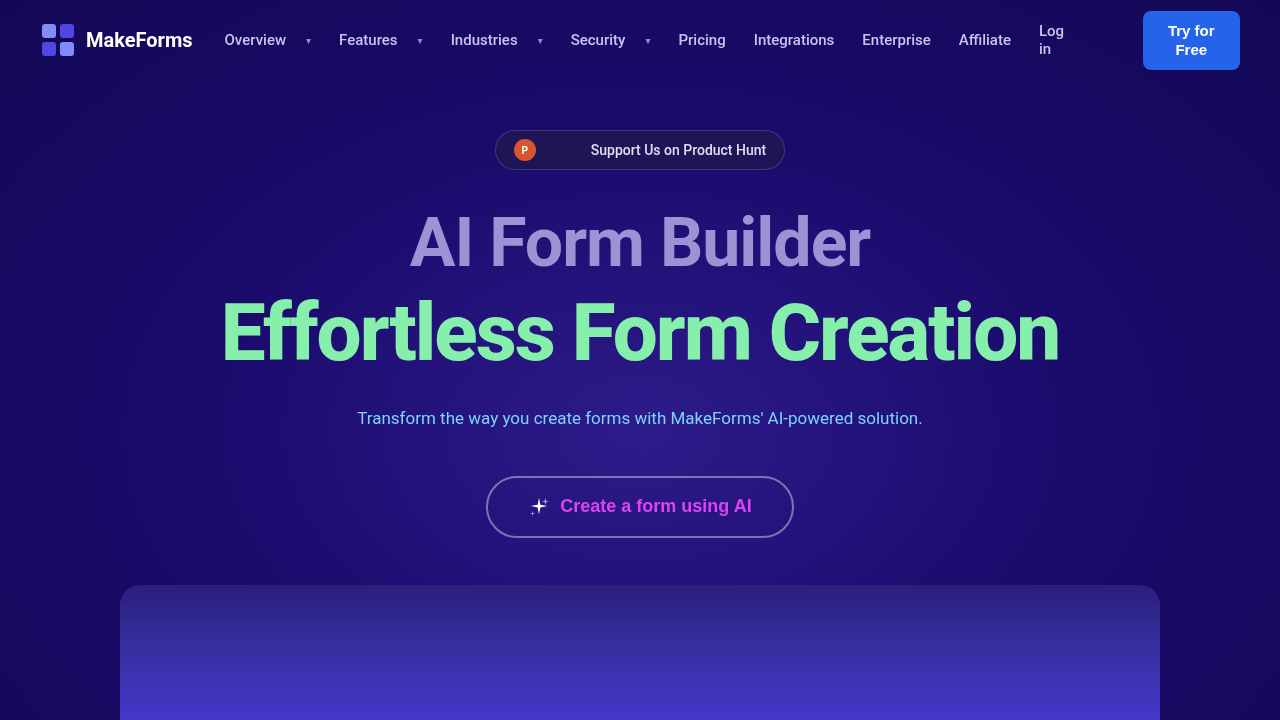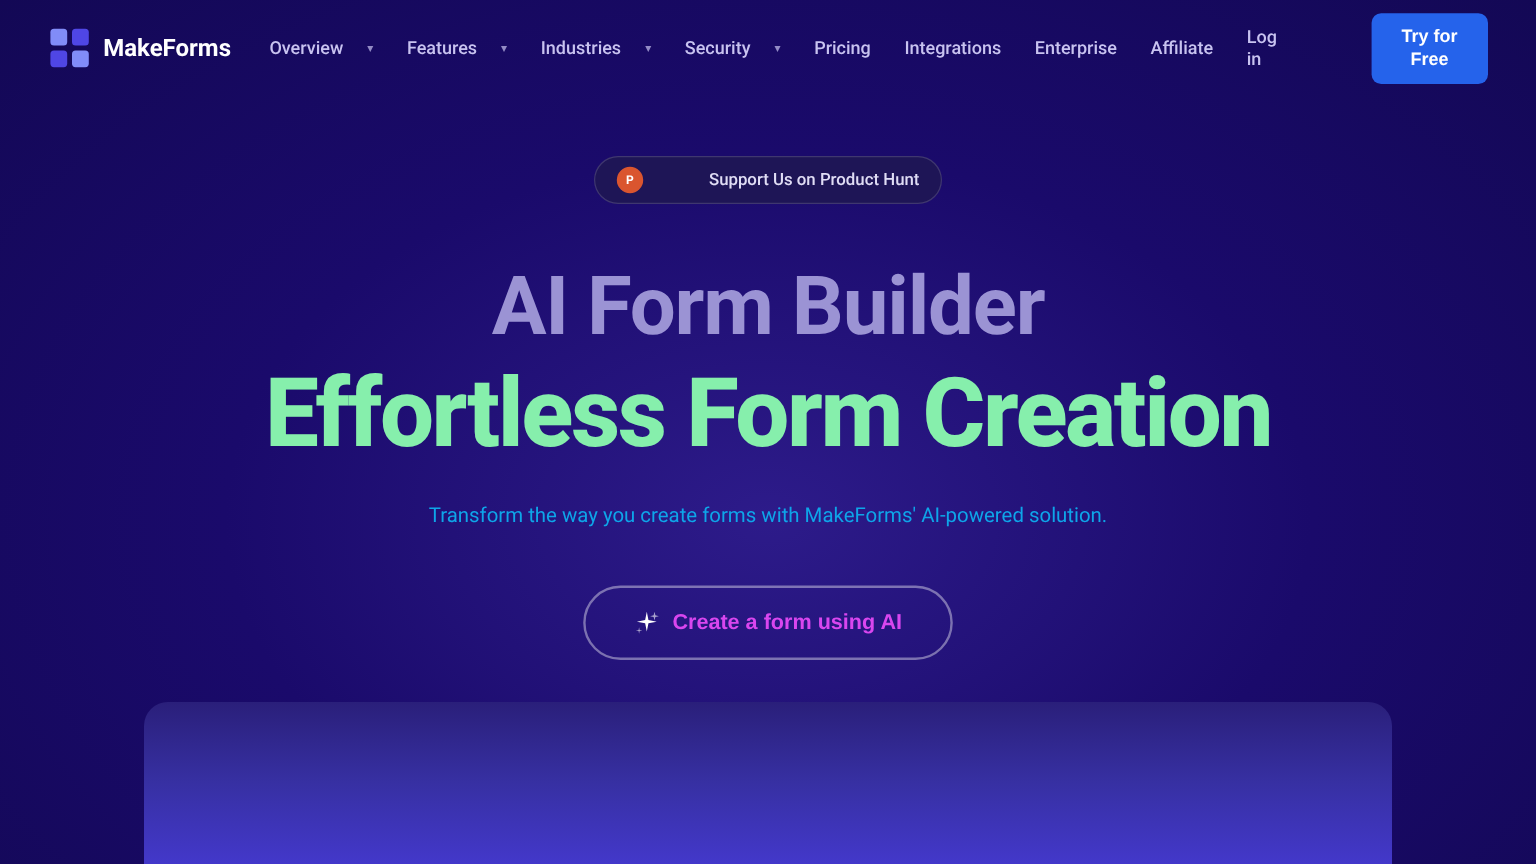--- a/index.html
+++ b/index.html
@@ -163,35 +163,34 @@
       margin-left: 47px;
     }
 
     .hero-subtitle {
       font-size: 68px;
       font-weight: 700;
       color: #9b93d4;
       line-height: 1.1;
       letter-spacing: -1px;
       margin-bottom: 8px;
-      margin-top: 12px;
     }
 
     .hero-title {
       font-size: 80px;
       font-weight: 800;
       color: #86efac;
       line-height: 1.1;
       letter-spacing: -2px;
       margin-bottom: 28px;
     }
 
     .hero-desc {
       font-size: 17px;
-      color: #0ea5e9;
+      color: #7dd3fc;
       margin-bottom: 44px;
       max-width: 600px;
       line-height: 1.6;
     }
 
     .create-btn {
       display: flex;
       align-items: center;
       gap: 10px;
       background: transparent;

